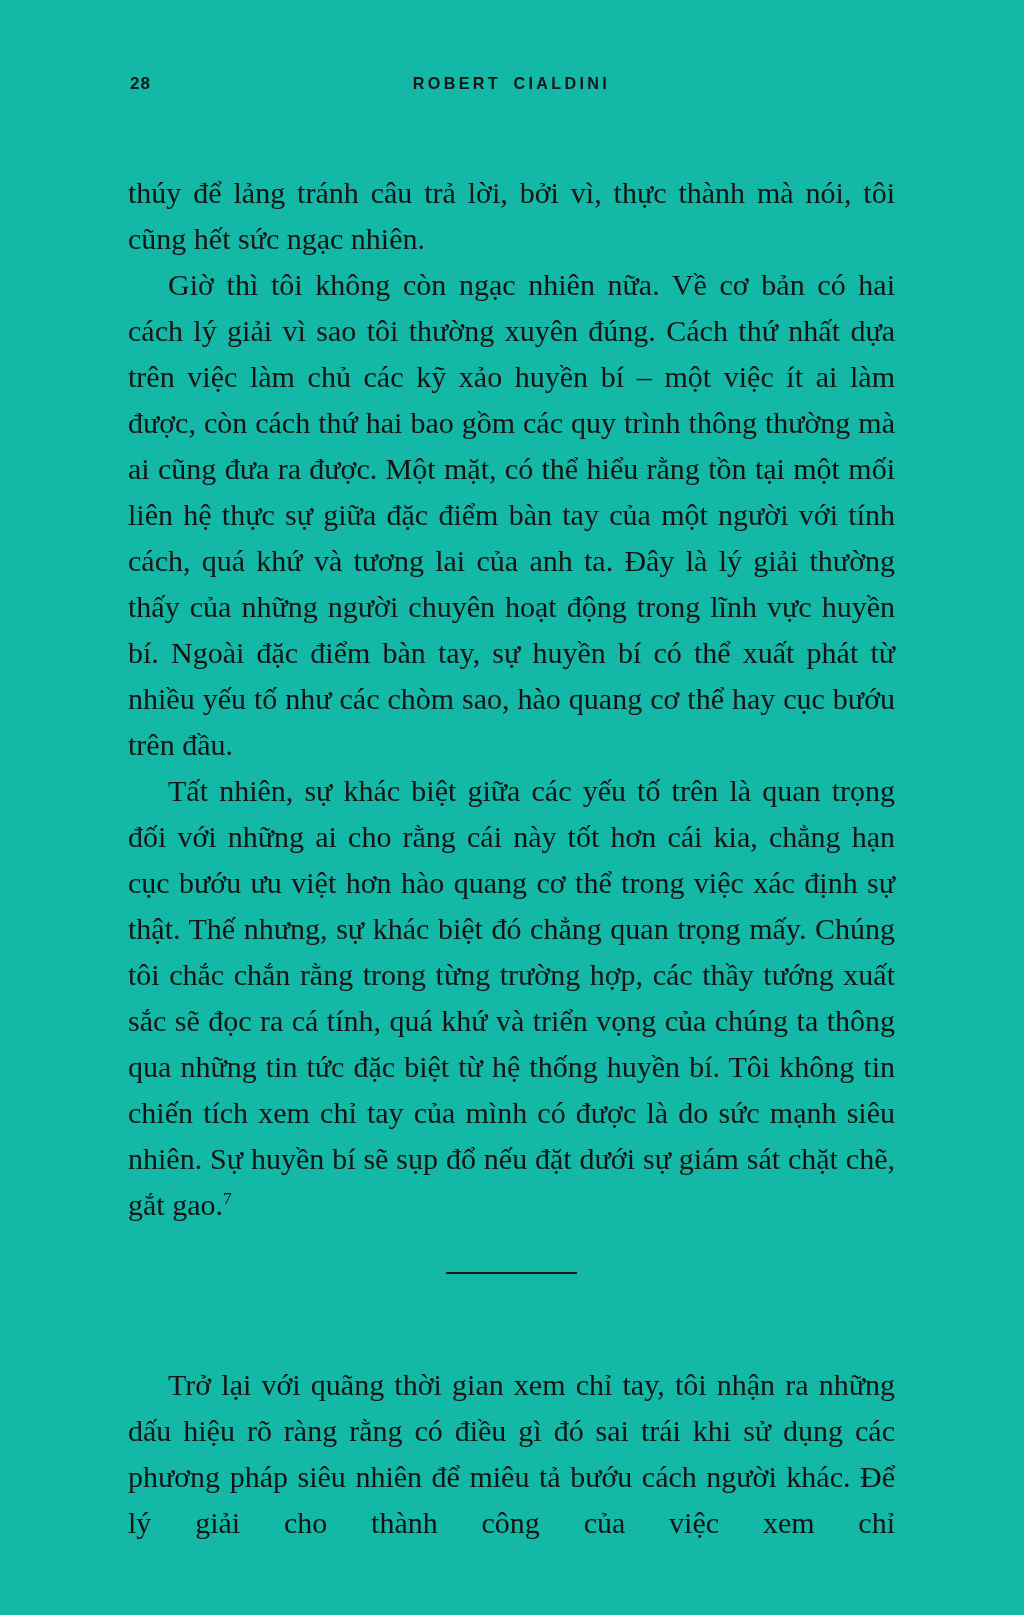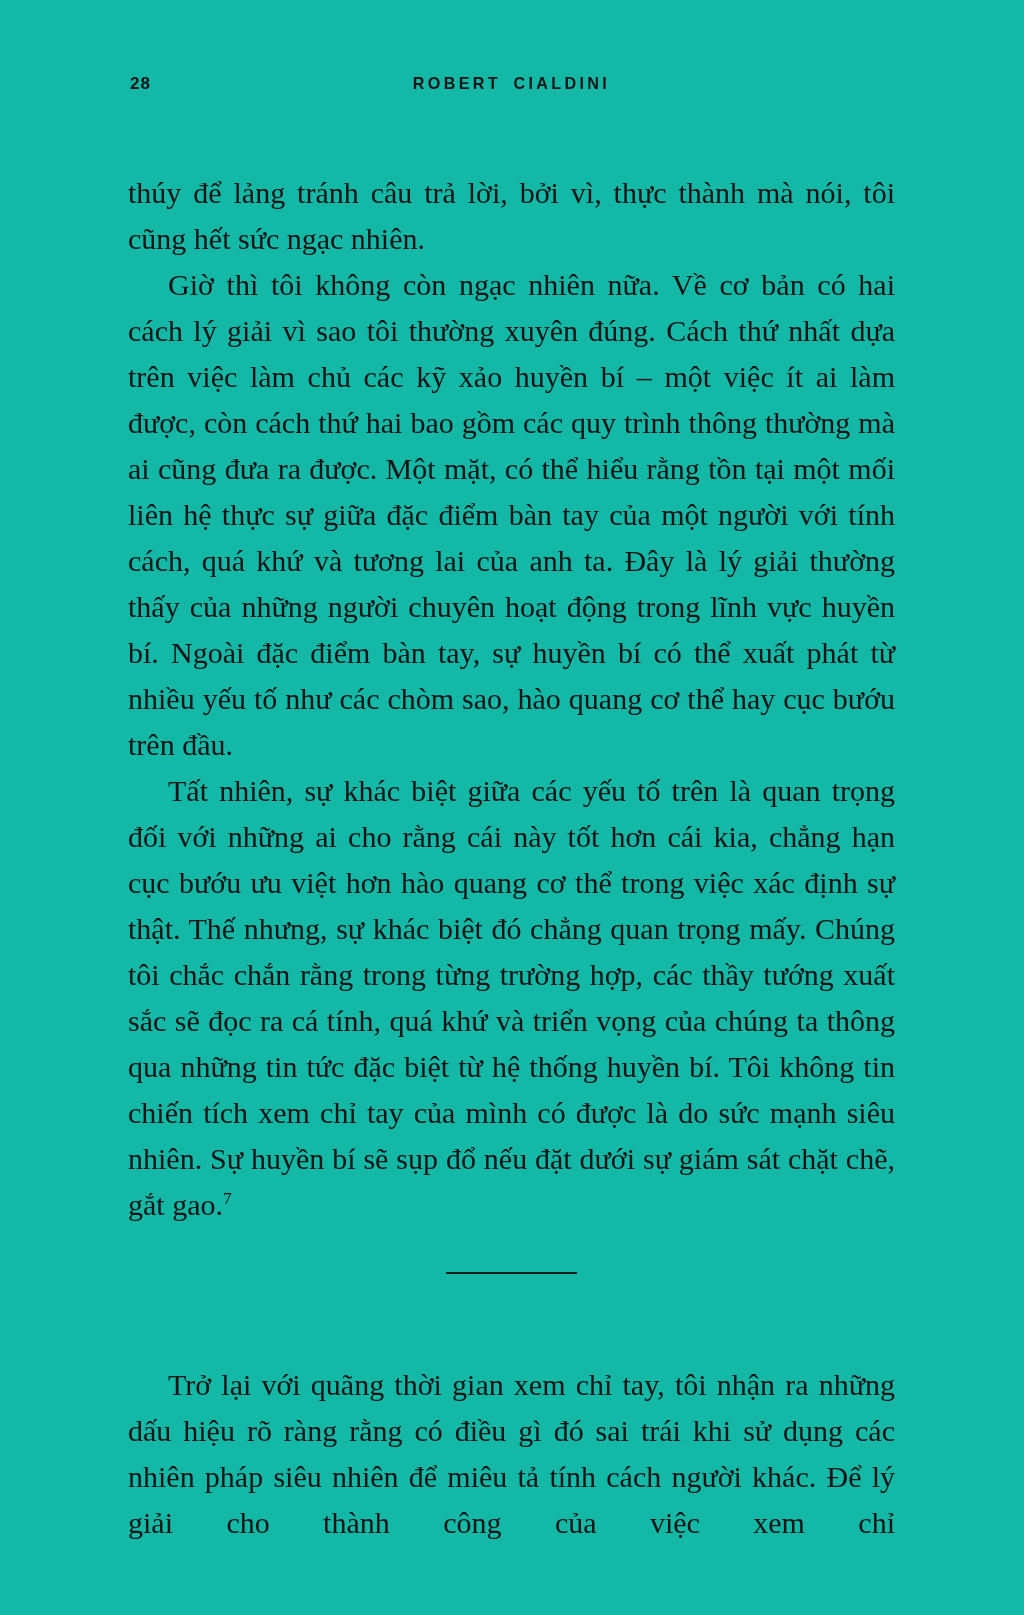--- a/index.html
+++ b/index.html
@@ -100,17 +100,17 @@
     <p class="para no-indent"><span>thúy để lảng tránh câu trả lời, bởi vì, thực thành mà nói, tôi cũng hết sức ngạc nhiên.</span></p>
 
     <p class="para"><span>Giờ thì tôi không còn ngạc nhiên nữa. Về cơ bản có hai cách lý giải vì sao tôi thường xuyên đúng. Cách thứ nhất dựa trên việc làm chủ các kỹ xảo huyền bí – một việc ít ai làm được, còn cách thứ hai bao gồm các quy trình thông thường mà ai cũng đưa ra được. Một mặt, có thể hiểu rằng tồn tại một mối liên hệ thực sự giữa đặc điểm bàn tay của một người với tính cách, quá khứ và tương lai của anh ta. Đây là lý giải thường thấy của những người chuyên hoạt động trong lĩnh vực huyền bí. Ngoài đặc điểm bàn tay, sự huyền bí có thể xuất phát từ nhiều yếu tố như các chòm sao, hào quang cơ thể hay cục bướu trên đầu.</span></p>
 
     <p class="para"><span>Tất nhiên, sự khác biệt giữa các yếu tố trên là quan trọng đối với những ai cho rằng cái này tốt hơn cái kia, chẳng hạn cục bướu ưu việt hơn hào quang cơ thể trong việc xác định sự thật. Thế nhưng, sự khác biệt đó chẳng quan trọng mấy. Chúng tôi chắc chắn rằng trong từng trường hợp, các thầy tướng xuất sắc sẽ đọc ra cá tính, quá khứ và triển vọng của chúng ta thông qua những tin tức đặc biệt từ hệ thống huyền bí. Tôi không tin chiến tích xem chỉ tay của mình có được là do sức mạnh siêu nhiên. Sự huyền bí sẽ sụp đổ nếu đặt dưới sự giám sát chặt chẽ, gắt gao.</span><sup class="footnote">7</sup></p>
 
     <div class="divider-block">
       <hr class="divider-rule">
     </div>
 
-    <p class="para cut"><span>Trở lại với quãng thời gian xem chỉ tay, tôi nhận ra những dấu hiệu rõ ràng rằng có điều gì đó sai trái khi sử dụng các nhiên pháp siêu nhiên để miêu tả tính cách người khác. Để lý giải cho thành công của việc xem chỉ</span></p>
+    <p class="para cut"><span>Trở lại với quãng thời gian xem chỉ tay, tôi nhận ra những dấu hiệu rõ ràng rằng có điều gì đó sai trái khi sử dụng các phương pháp siêu nhiên để miêu tả bướu cách người khác. Để lý giải cho thành công của việc xem chỉ</span></p>
 
   </div>
 
 </div>
 
 </body></html>

